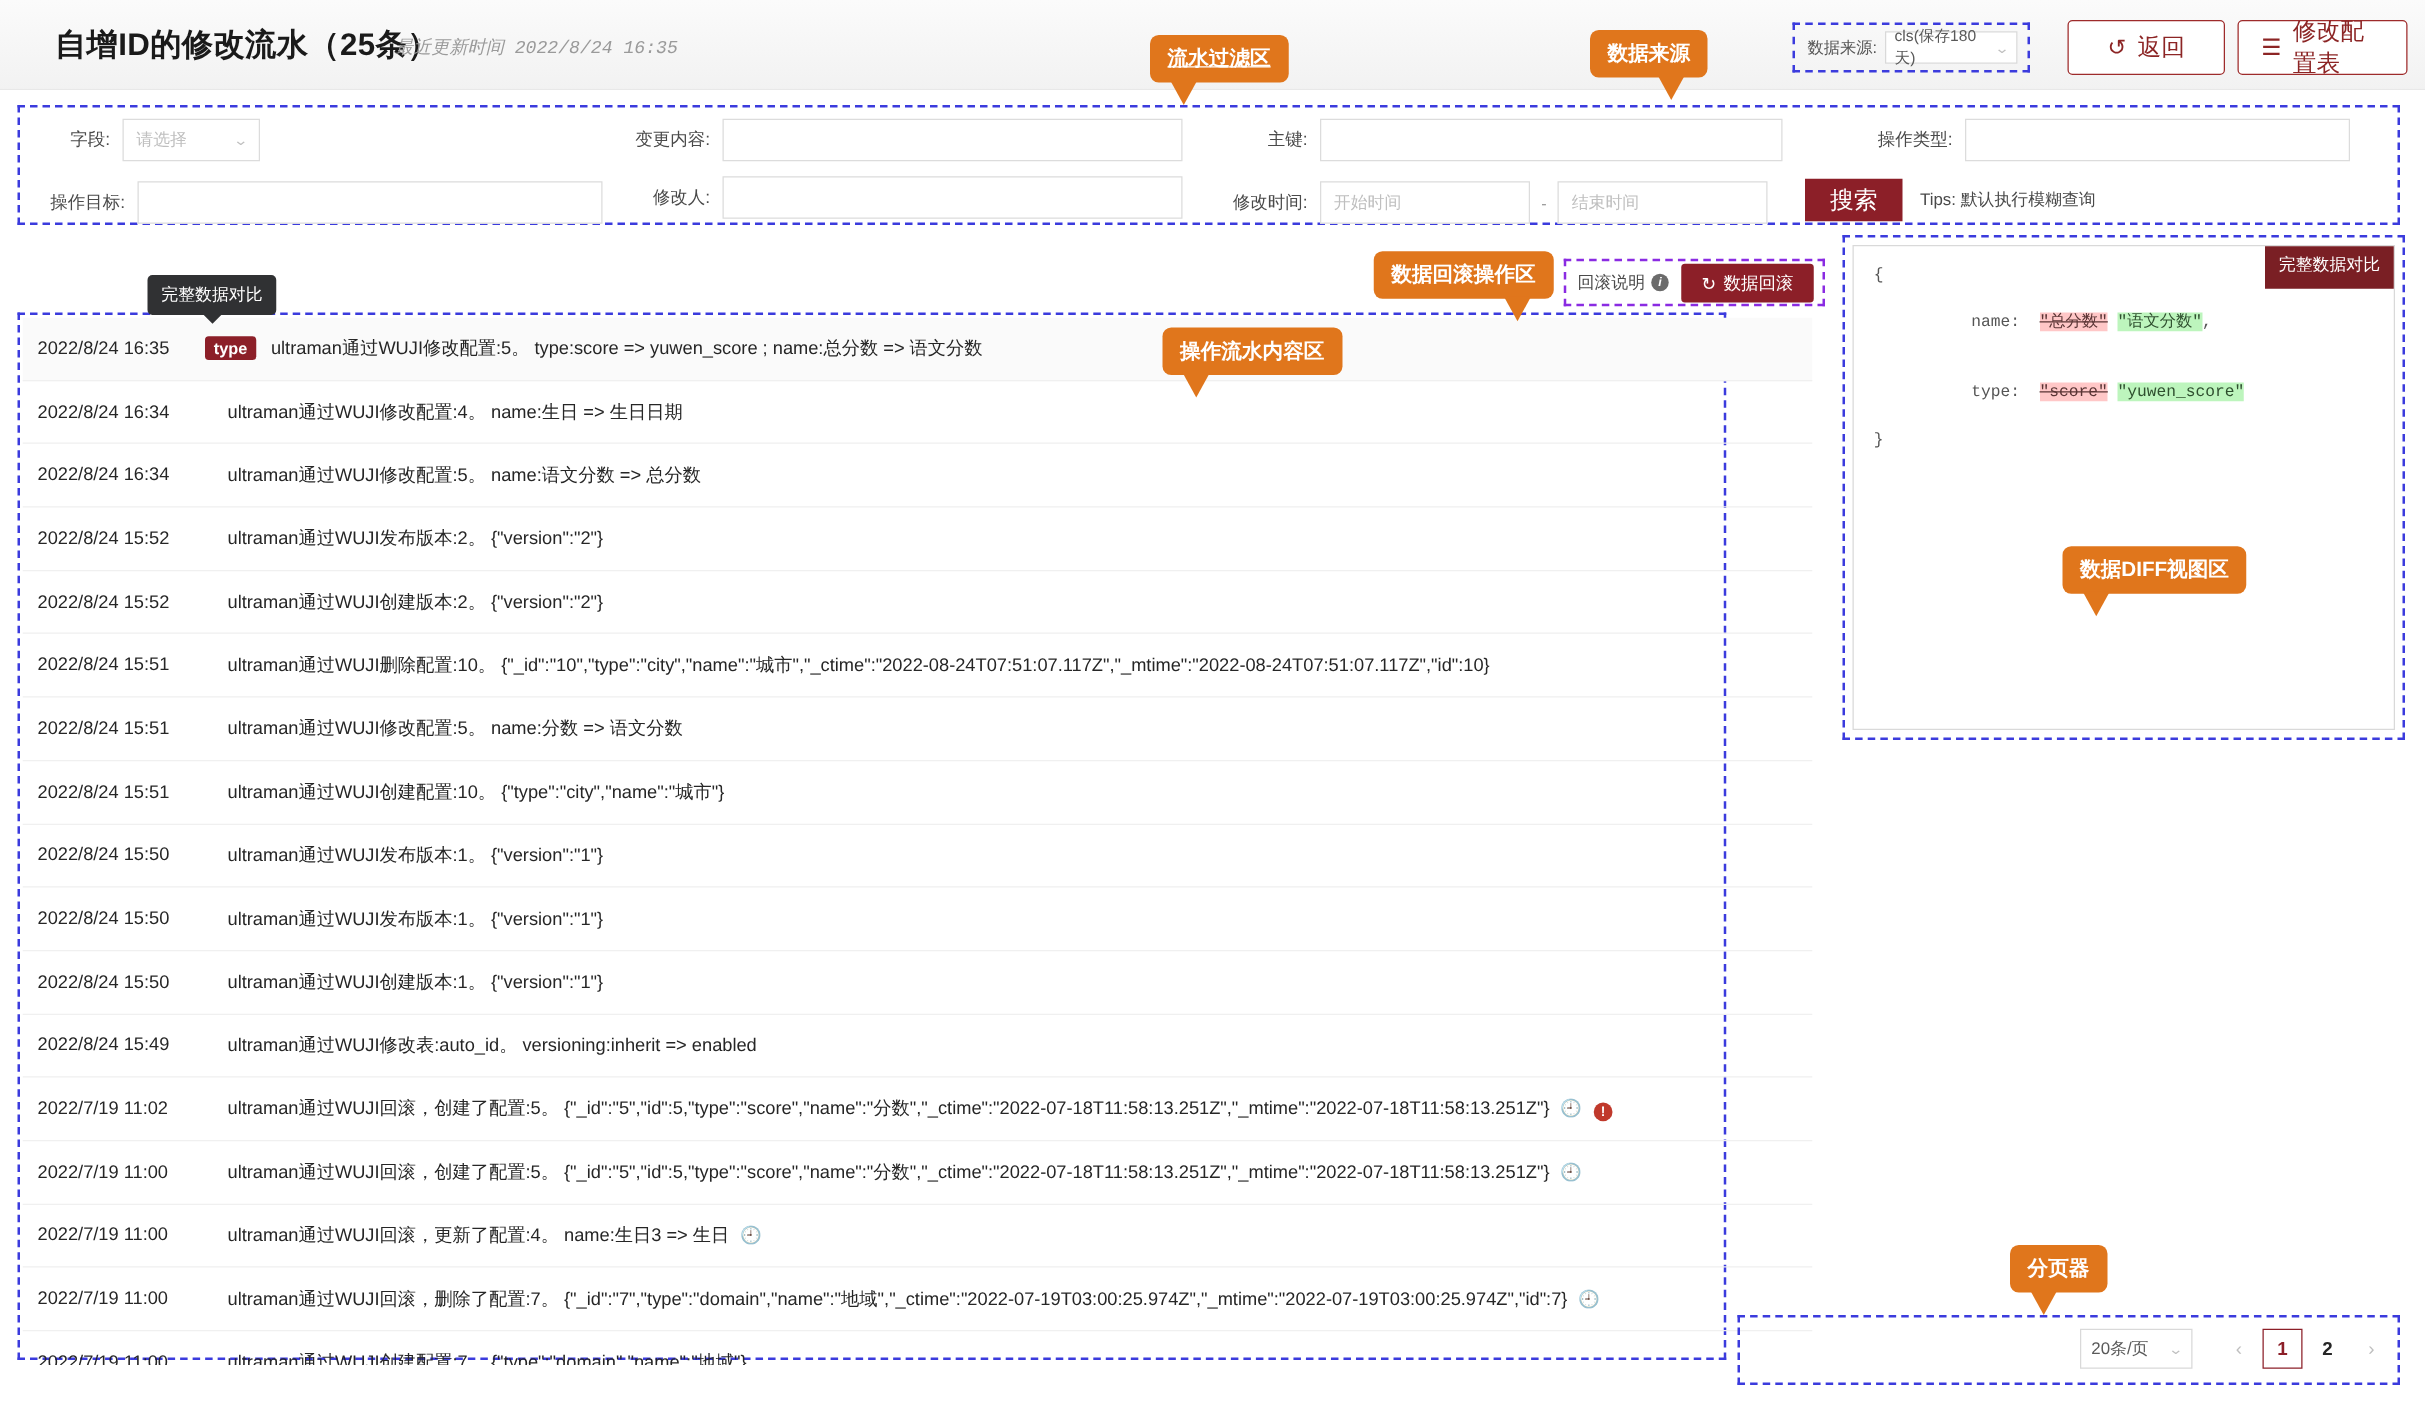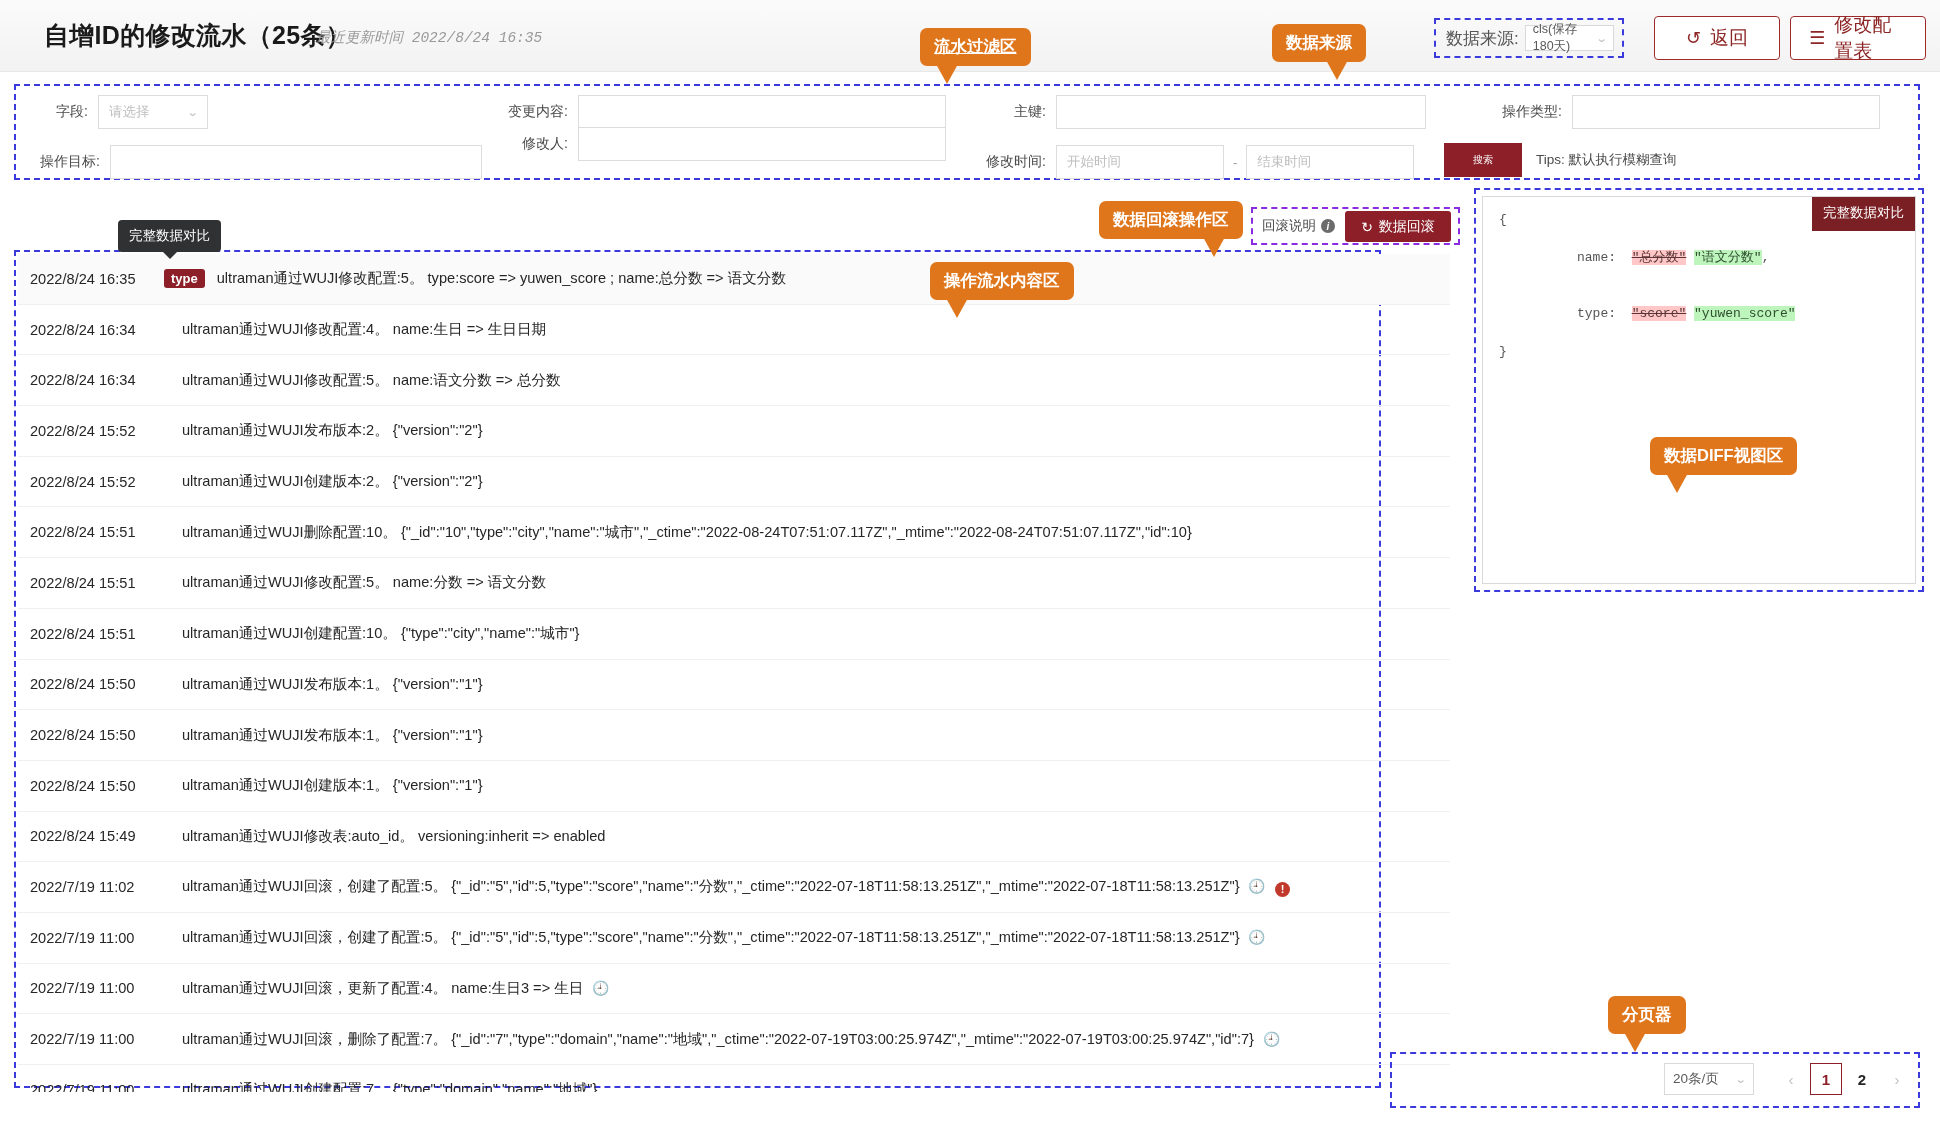--- a/index.html
+++ b/index.html
@@ -24,21 +24,21 @@
   }
   .update-time {
     position: absolute; left: 316px; top: 28px;
     font-size: 14.5px; color: #9a9a9a; font-style: italic; font-family: Liberation Mono, monospace;
   }
   .ds-box {
     position: absolute; left: 1434px; top: 18px; width: 190px; height: 40px;
     border: 2px dashed #3b3bdd; padding: 6px 8px 6px 10px;
     display: flex; align-items: center; gap: 6px;
   }
-  .ds-label { font-size: 17px; color: #555; white-space: nowrap; }
+  .ds-label { font-size: 13px; color: #555; white-space: nowrap; }
   .ds-select {
     flex: 1; height: 26px; border: 1px solid #d9d9d9; background: #fff;
     display: flex; align-items: center; justify-content: space-between;
     padding: 0 7px; font-size: 12.5px; color: #595959;
   }
   .caret { color: #bfbfbf; font-size: 11px; transform: scaleX(1.35); }
   .hdr-btn {
     position: absolute; top: 16px; height: 44px;
     border: 1px solid #9e2b2b; border-radius: 4px; background: #fff;
     color: #8c2525; font-size: 19px; display: flex; align-items: center;
@@ -58,21 +58,21 @@
   .fld-label { font-size: 14px; color: #4a4a4a; text-align: right; white-space: nowrap; }
   .inp {
     height: 34px; border: 1px solid #dcdcdc; background: #fff;
     font-size: 13.5px; color: #3a3a3a; padding: 0 10px;
     display: flex; align-items: center;
   }
   .inp.ph { color: #bfbfbf; gap: 20px; }
   .inp.sel { justify-content: space-between; }
   .search-btn {
     position: absolute; left: 1444px; top: 143px; width: 78px; height: 34px;
-    background: #8c1f28; color: #fff; font-size: 10px;
+    background: #8c1f28; color: #fff; font-size: 19px;
     display: flex; align-items: center; justify-content: center; cursor: pointer;
   }
   .tips { position: absolute; left: 1536px; top: 151px; font-size: 13.5px; color: #4a4a4a; }
 
   
   #rollback-region { left: 1251px; top: 207px; width: 209px; height: 38px; }
   .rb-note { position: absolute; left: 1262px; top: 217px; font-size: 13.5px; color: #4a4a4a;
              display: flex; align-items: center; gap: 5px; }
   .info-dot {
     width: 14px; height: 14px; border-radius: 50%; background: #6b6b6b; color: #fff;
@@ -212,21 +212,21 @@
   <div class="fld" style="left:1000px; top:95px;">
     <span class="fld-label" style="width:46px;">主键:</span>
     <div class="inp" style="width:370px; margin-left:10px;"></div>
   </div>
 
   <div class="fld" style="left:24px; top:145px;">
     <span class="fld-label" style="width:76px;">操作目标:</span>
     <div class="inp" style="width:372px; margin-left:10px;"></div>
   </div>
 
-  <div class="fld" style="left:492px; top:127px;">
+  <div class="fld" style="left:492px; top:141px;">
     <span class="fld-label" style="width:76px;">修改人:</span>
     <div class="inp" style="width:368px; margin-left:10px;"></div>
   </div>
 
   <div class="fld" style="left:968px; top:145px;">
     <span class="fld-label" style="width:78px;">修改时间:</span>
     <div class="inp ph" style="width:168px; margin-left:10px;">开始时间</div>
     <span style="margin:0 9px; color:#9a9a9a; font-size:13px;">-</span>
     <div class="inp ph" style="width:168px;">结束时间</div>
   </div>

